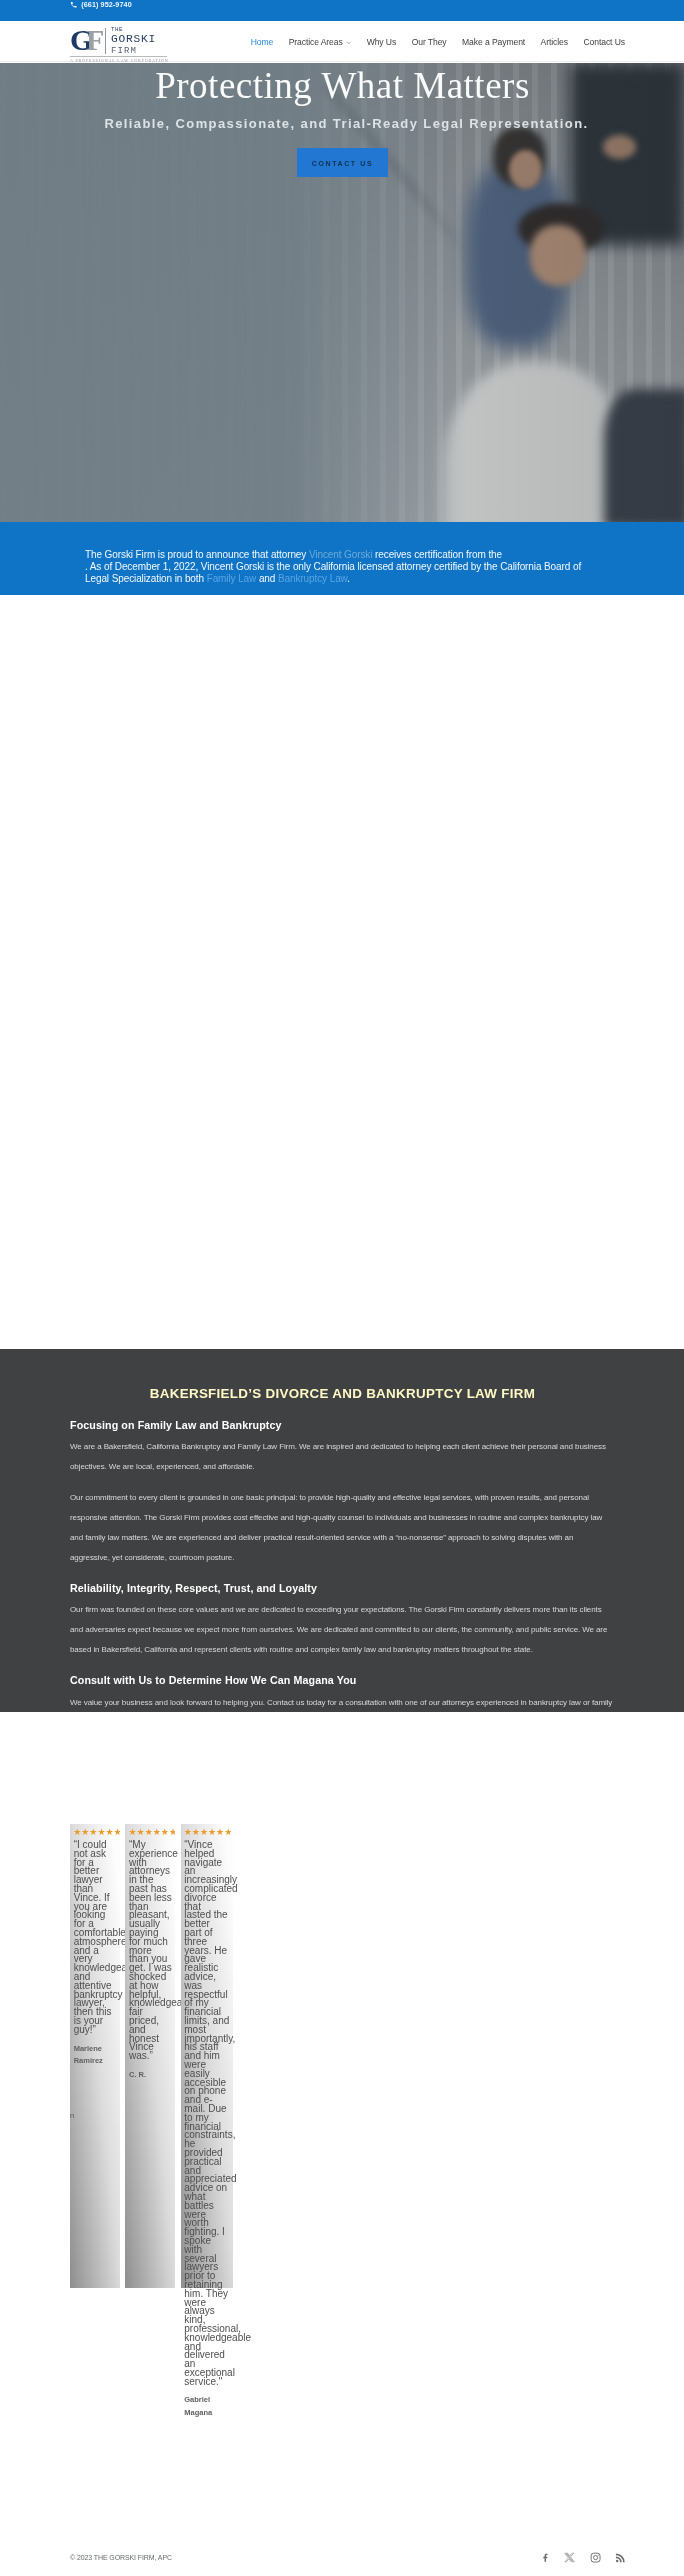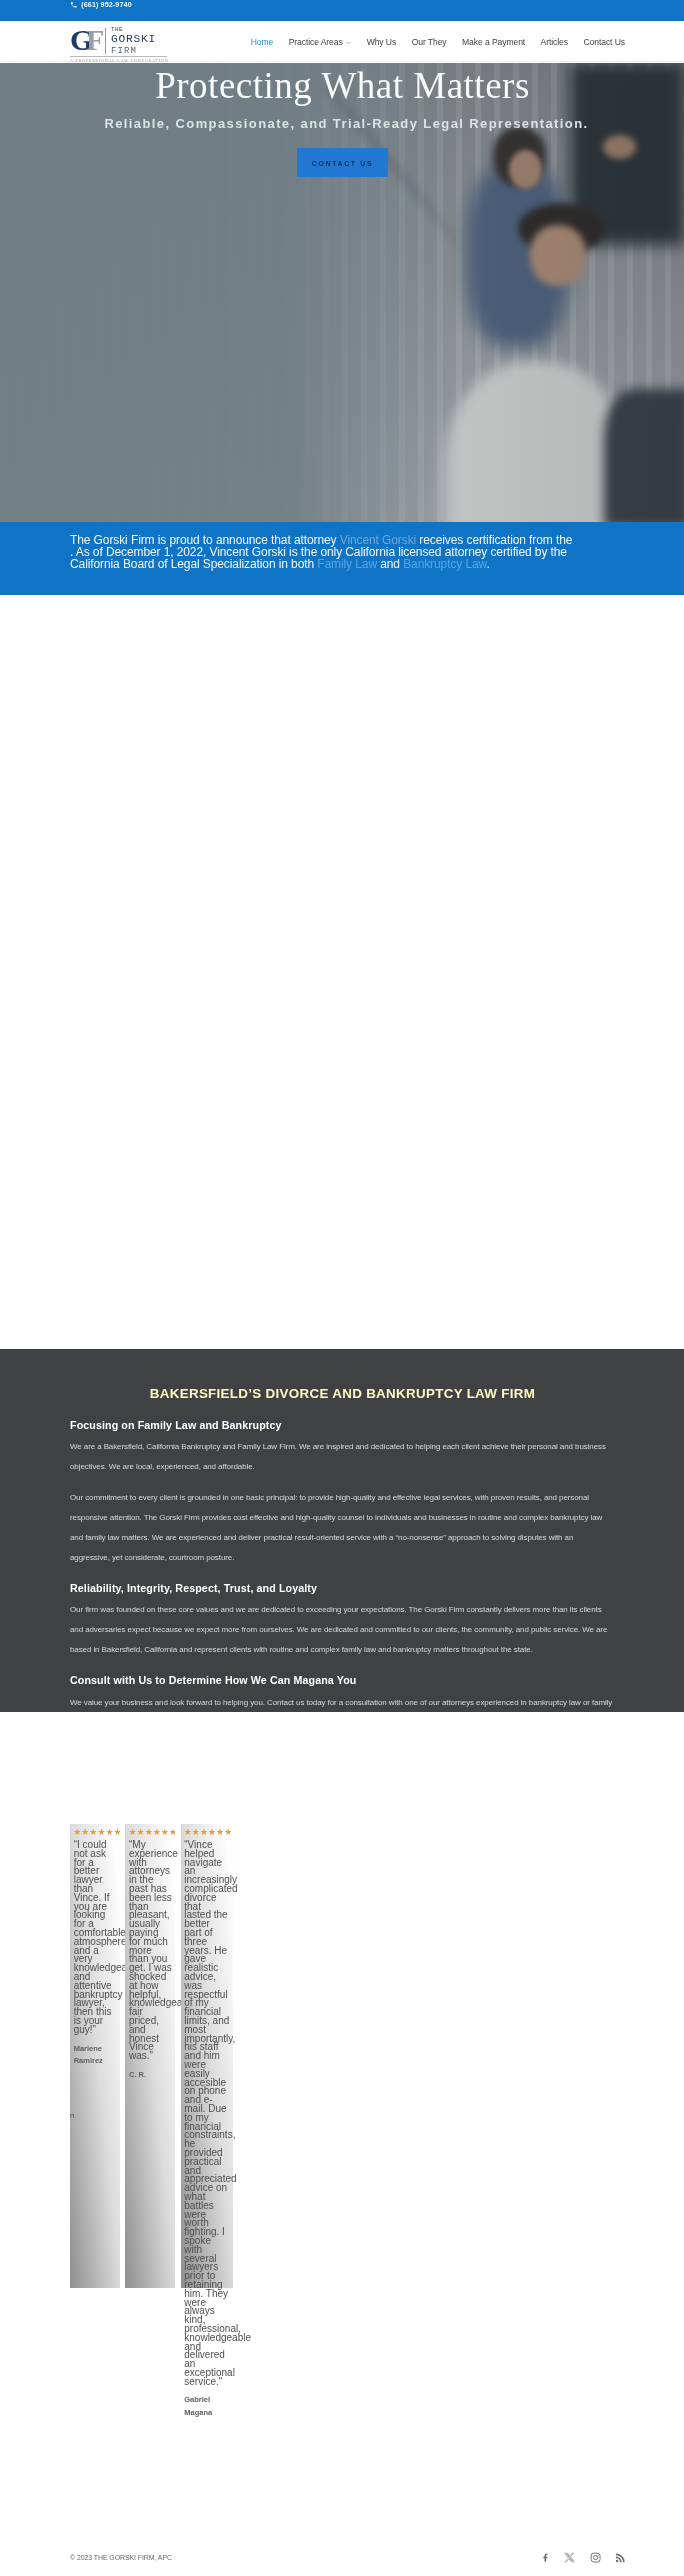--- a/index.html
+++ b/index.html
@@ -47,21 +47,21 @@
   .right-person { left: 604px; top: 326px; width: 86px; height: 139px; background: #2b3038; border-radius: 35% 0 0 0; filter: blur(5.3px); }
   .tint { inset: 0; background: linear-gradient(90deg, rgba(112,125,133,.97) 0%, rgba(112,125,133,.94) 42%, rgba(110,123,132,.60) 57%, rgba(92,104,114,.28) 68%, rgba(70,80,90,.34) 100%); }
   .hero-content { position: relative; z-index: 5; text-align: center; padding-top: 1.1px; }
   .hero-title { margin: 0; font-family: "Liberation Serif", serif; font-weight: 500; font-size: 37px; line-height: 1.2; letter-spacing: 0.5px; color: #fafbfb; }
   .hero-subtitle { margin: 7.5px 0 0 0; font-size: 13px; font-weight: bold; letter-spacing: 1.4px; color: #dde2e5; padding-left: 8px; }
   .hero-cta { display: inline-block; margin-top: 17px; width: 91px; height: 29px; line-height: 29px; background: #2277d2; color: #123252; font-size: 7px; font-weight: bold; letter-spacing: 1.6px; text-align: center; cursor: pointer; border: none; }
 
   
   .news { position: absolute; left: 0; top: 522px; width: 685px; height: 73px; background: #0f74c6; padding: 11.8px 70px 0 70px; color: #fff; }
   .news h2 { margin: 0 0 6.4px 0; font-size: 14.4px; font-weight: 400; letter-spacing: 0.1px; }
-  .news p { margin: 0; font-size: 12px; line-height: 12.3px; letter-spacing: -0.1px; color: #f4f8fb; }
+  .news p { margin: 15px; font-size: 10px; line-height: 12.3px; letter-spacing: -0.1px; color: #f4f8fb; }
   .news a { text-decoration: none; cursor: pointer; }
   .news .lnk-muted { color: #6ea9d9; }
   .news .lnk { color: #59a5e4; }
 
   
   .about { position: absolute; left: 0; top: 1349px; width: 685px; height: 363px; background: #404143; padding: 37px 70px 0 70px; overflow: hidden; }
   .about h2 { margin: 0 0 18px 0; text-align: center; color: #fef9c3; font-size: 13.4px; letter-spacing: 0.3px; font-weight: bold; }
   .about h3 { margin: 14px 0 6.4px 0; color: #ffffff; font-size: 10.7px; font-weight: bold; letter-spacing: 0.1px; }
   .about p { margin: 0 0 10.7px 0; color: #d9d9d9; font-size: 8px; line-height: 20px; letter-spacing: -0.1px; }
 

